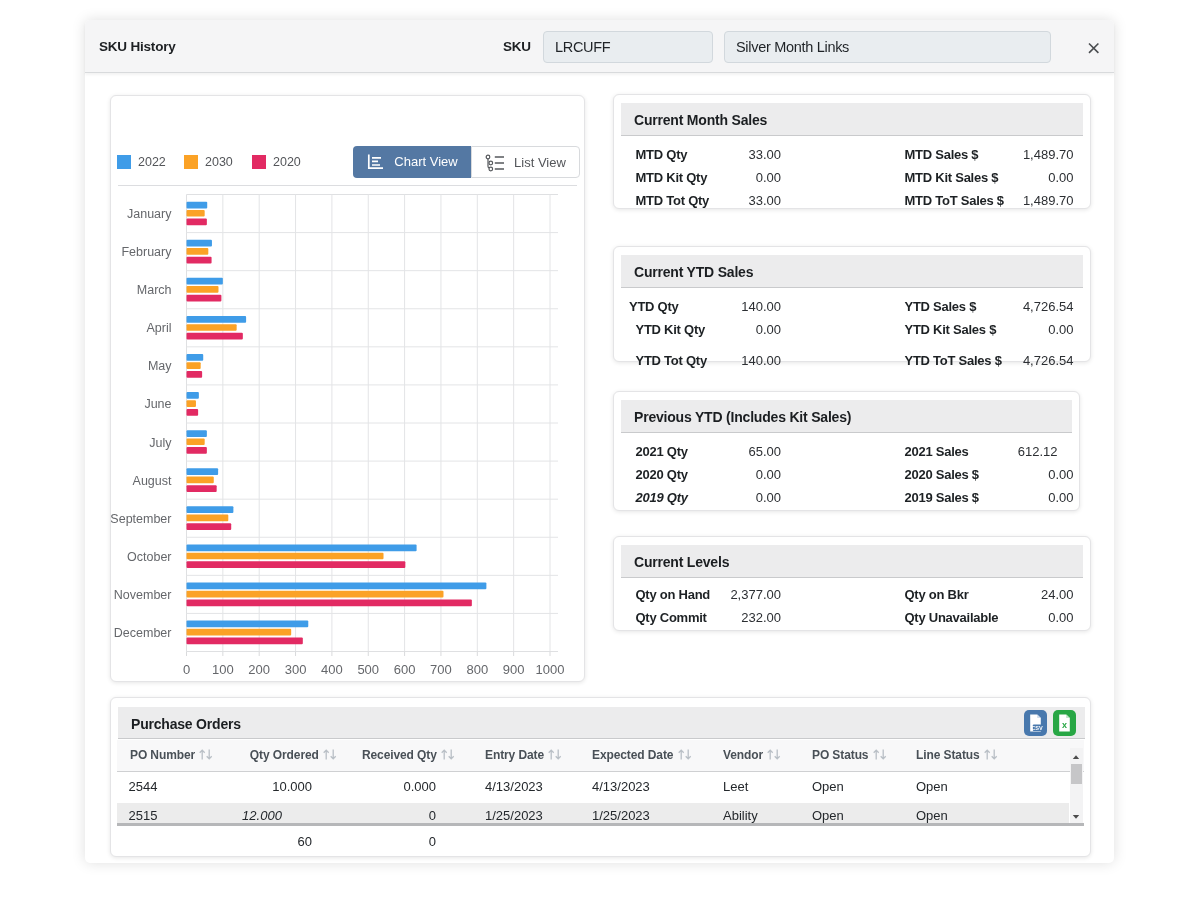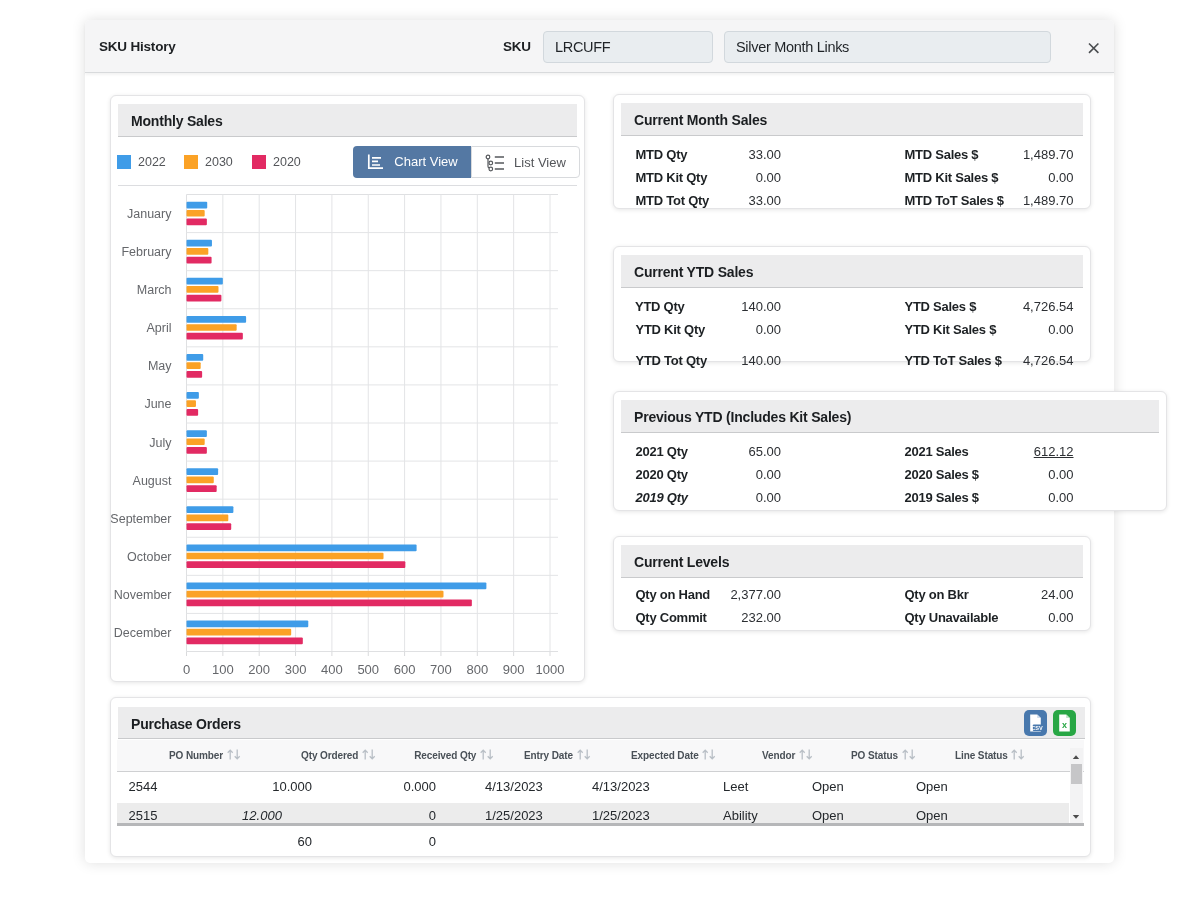--- a/index.html
+++ b/index.html
@@ -17,39 +17,36 @@
   .kv b { color:#1d2124; letter-spacing:-0.25px; }
   .kv span.v { position:absolute; text-align:right; color:#2c2f33; }
   #chartcard { left:110px; top:94.5px; width:475px; height:587.5px; }
   .legend-sq { position:absolute; width:13.5px; height:13.5px; top:59.5px; }
   .legend-tx { position:absolute; top:59.5px; font-size:12.5px; line-height:14px; color:#54565a; }
   .btn { position:absolute; top:50px; height:32px; line-height:31px; font-size:13px; text-align:center; }
   #btn-chart { left:242px; width:118px; background:#5478a3; color:#fff; border-radius:4px 0 0 4px; }
   #btn-list { left:360px; width:109px; background:#fff; color:#54565a; border:1px solid #d8dadd; border-radius:0 4px 4px 0; }
   .sep-line { position:absolute; left:7px; right:7px; top:89px; border-top:1px solid #dcdde0; }
   #pocard { left:110px; top:697px; width:981px; height:159.5px; }
-  .th { position:absolute; top:7.5px; font-size:10px; font-weight:bold; color:#495057; white-space:nowrap; letter-spacing:-0.1px;margin-left:39px; }
+  .th { position:absolute; top:7.5px; font-size:12px; font-weight:bold; color:#495057; white-space:nowrap; letter-spacing:-0.1px; }
   .po-row span { white-space:nowrap; }
 </style>
 </head>
 <body>
   <div class="dialog"></div>
   <div class="dlg-header"></div>
   <div class="dlg-title">SKU History</div>
   <div class="sku-label">SKU</div>
   <div class="inp" style="left:543px; width:170px;">LRCUFF</div>
   <div class="inp" style="left:724px; width:327px;">Silver Month Links</div>
   <svg style="position:absolute; left:1085px; top:38.5px;" width="18" height="18" viewBox="0 0 18 18">
     <path d="M4 4.5 L13.4 13.9 M13.4 4.5 L4 13.9" stroke="#4a4d50" stroke-width="1.6" fill="none"></path>
   </svg>
 
   <div class="card" id="chartcard">
-    <div class="band">
-      <div class="band-title">Monthly Sales</div>
-    </div>
     <div class="legend-sq" style="left:6px; background:#3f9ce8;"></div>
     <div class="legend-tx" style="left:27px;">2022</div>
     <div class="legend-sq" style="left:73px; background:#fba226;"></div>
     <div class="legend-tx" style="left:94px;">2030</div>
     <div class="legend-sq" style="left:141px; background:#e22a63;"></div>
     <div class="legend-tx" style="left:162px;">2020</div>
     <div class="btn" id="btn-chart"><svg width="19" height="18" viewBox="0 0 19 18" style="vertical-align:middle;">
         <path d="M2.8 1.5 V15.2 H17" stroke="#fff" stroke-width="1.7" fill="none"></path>
         <path d="M6 4.8 H15 M6 8.4 H12 M6 12 H14" stroke="#fff" stroke-width="1.7" fill="none"></path>
       </svg><span style="margin-left:9px;">Chart View</span></div>
@@ -148,47 +145,47 @@
       <span class="v" style="left:60px; width:107px;">33.00</span>
       <b style="position:absolute; left:290.5px;">MTD ToT Sales $</b>
       <span class="v" style="left:350px; width:109.5px;">1,489.70</span>
     </div>
   </div>
   <div class="card" style="left:613px; top:246px; width:478px; height:116px;">
     <div class="band">
       <div class="band-title">Current YTD Sales</div>
     </div>
     <div class="kv" style="top:51px;">
-      <b style="position:absolute; left:21px;">YTD Qty</b>
+      <b style="position:absolute; left:15px;">YTD Qty</b>
       <span class="v" style="left:60px; width:107px;">140.00</span>
       <b style="position:absolute; left:290.5px;">YTD Sales $</b>
       <span class="v" style="left:350px; width:109.5px;">4,726.54</span>
     </div>
     <div class="kv" style="top:74px;">
       <b style="position:absolute; left:21.5px;">YTD Kit Qty</b>
       <span class="v" style="left:60px; width:107px;">0.00</span>
       <b style="position:absolute; left:290.5px;">YTD Kit Sales $</b>
       <span class="v" style="left:350px; width:109.5px;">0.00</span>
     </div>
     <div class="kv" style="top:97px;margin-top:8px;">
       <b style="position:absolute; left:21.5px;">YTD Tot Qty</b>
       <span class="v" style="left:60px; width:107px;">140.00</span>
       <b style="position:absolute; left:290.5px;">YTD ToT Sales $</b>
       <span class="v" style="left:350px; width:109.5px;">4,726.54</span>
     </div>
   </div>
-  <div class="card" style="left:613px; top:391px; width:554px; height:120px;">
+  <div class="card" style="left:613px; top:391px; width:467px; height:120px;">
     <div class="band">
       <div class="band-title">Previous YTD (Includes Kit Sales)</div>
     </div>
     <div class="kv" style="top:51px;">
       <b style="position:absolute; left:21.5px;">2021 Qty</b>
       <span class="v" style="left:60px; width:107px;">65.00</span>
       <b style="position:absolute; left:290.5px;">2021 Sales</b>
-      <span class="v" style="left:350px; width:109.5px;text-decoration:underline;">612.12</span>
+      <span class="v" style="left:334px; width:109.5px;">612.12</span>
     </div>
     <div class="kv" style="top:74px;">
       <b style="position:absolute; left:21.5px;">2020 Qty</b>
       <span class="v" style="left:60px; width:107px;">0.00</span>
       <b style="position:absolute; left:290.5px;">2020 Sales $</b>
       <span class="v" style="left:350px; width:109.5px;">0.00</span>
     </div>
     <div class="kv" style="top:97px;">
       <b style="position:absolute; left:21.5px;font-style:italic;">2019 Qty</b>
       <span class="v" style="left:60px; width:107px;">0.00</span>

